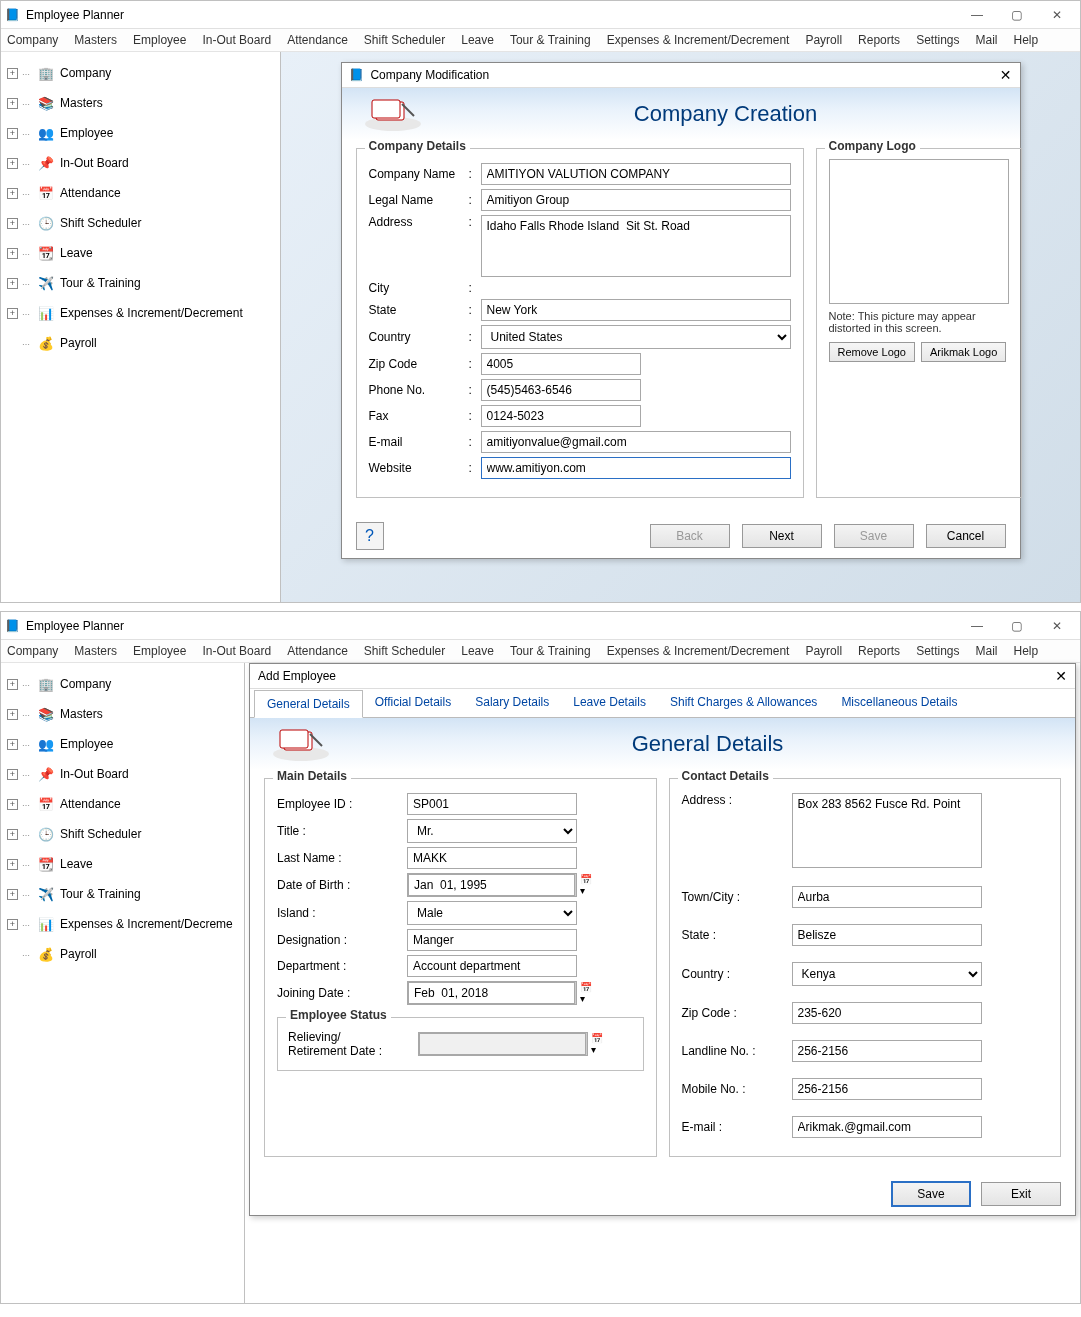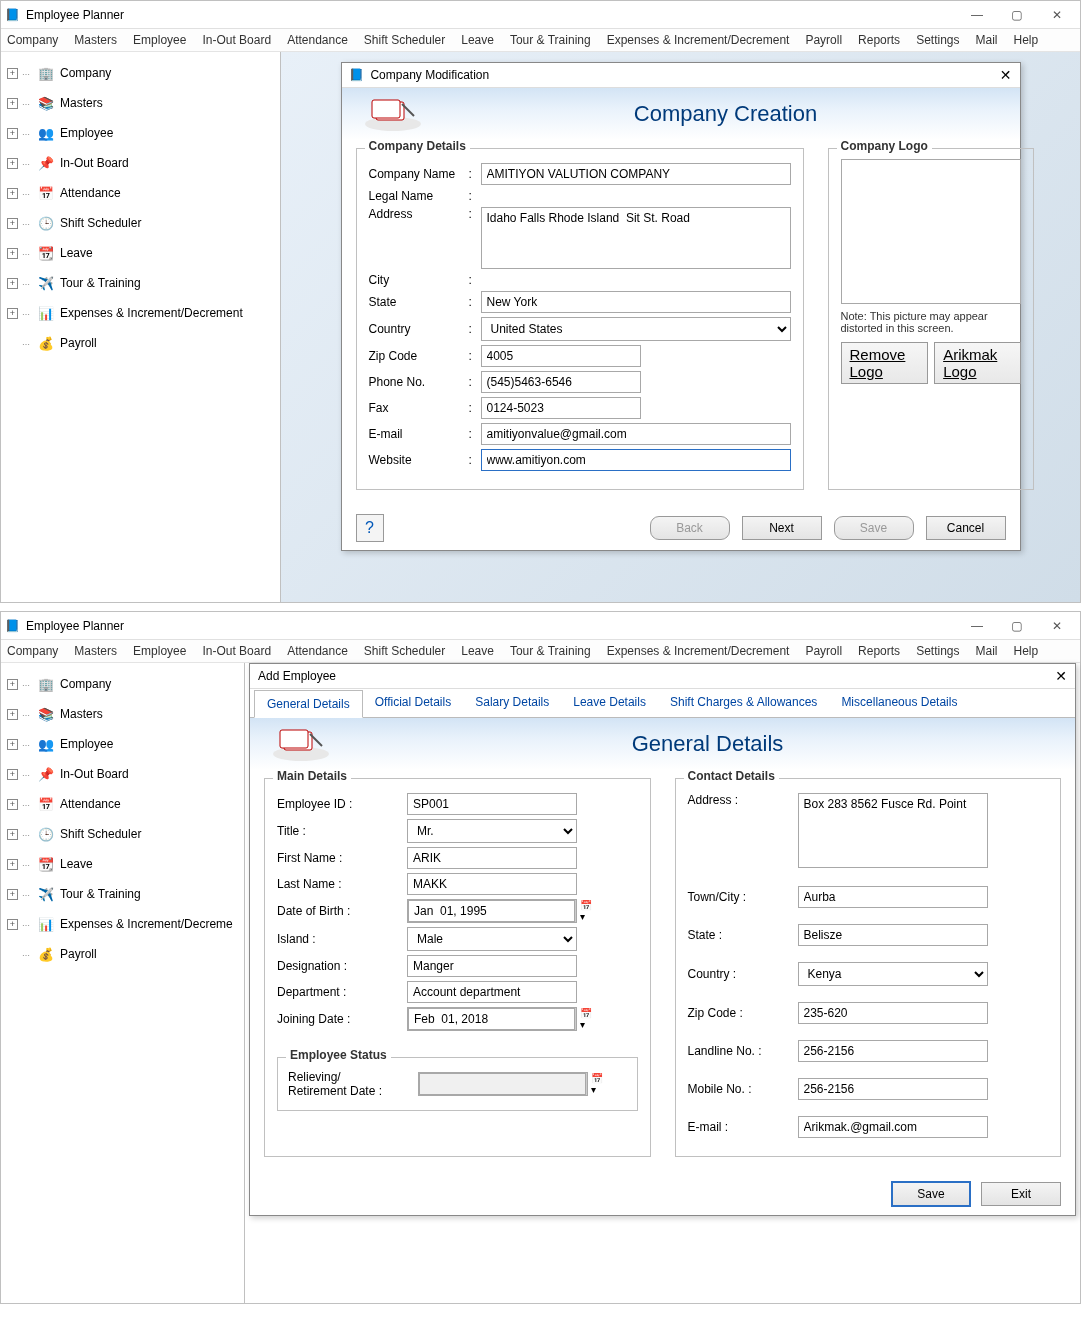--- a/index.html
+++ b/index.html
@@ -26,33 +26,33 @@
 .banner-icon { width: 70px; height: 40px; display: flex; align-items: center; justify-content: center; margin-right: 20px; }
 .banner-title { flex: 1; text-align: center; font-size: 22px; color: #003a7a; font-family: Liberation Sans, sans-serif; font-weight: 500; }
 .dialog-body { padding: 8px 14px; }
 .fieldset { border: 1px solid #c0c0c0; padding: 10px 12px 14px; margin-bottom: 8px; position: relative; }
 .fieldset-legend { position: absolute; top: -10px; left: 8px; background: #fff; padding: 0 4px; font-size: 12px; font-weight: 600; color: #333; }
 .form-row { display: flex; align-items: center; margin: 4px 0; font-size: 12px; }
 .form-row label { width: 100px; }
 .form-row .colon { width: 12px; }
 .form-row input[type=text], .form-row select, .form-row textarea { border: 1px solid #a8a8a8; padding: 3px 5px; font-size: 12px; background: #fff; }
 .form-row textarea { resize: none; height: 62px; overflow-y: scroll; }
-.two-col { display: flex; gap: 24px; }
+.two-col { display: flex; gap: 12px; }
 .btn { background: linear-gradient(#f4f4f4,#e4e4e4); border: 1px solid #999; padding: 4px 18px; font-size: 12px; min-width: 80px; text-align: center; cursor: default; }
-.btn.disabled { color: #999; border-radius: 9px; }
+.btn.disabled { color: #999; }
 .btn.primary { border: 2px solid #2a6fc5; }
 .button-row { display: flex; justify-content: flex-end; gap: 10px; padding: 8px 14px; align-items: center; }
 .help-btn { width: 28px; height: 28px; border: 1px solid #999; display: flex; align-items: center; justify-content: center; font-size: 16px; color: #0057b8; background: #f4f4f4; }
 .tabs { display: flex; border-bottom: 1px solid #bbb; padding: 0 4px; background: #fff; }
 .tab { padding: 6px 12px; font-size: 12px; color: #0046a3; cursor: default; }
 .tab.active { border: 1px solid #bbb; border-bottom: 1px solid #fff; position: relative; top: 1px; background: #fff; }
 .w310 { width: 310px; } .w160 { width: 160px; } .w170 { width: 170px; } .w190 { width: 190px; }
 .logo-box { width: 180px; height: 145px; border: 1px solid #a8a8a8; background: #fff; margin-bottom: 6px; }
 .note { font-size: 11px; color: #333; margin-bottom: 8px; }
-.small-btn { padding: 3px 8px; font-size: 15px; border: 1px solid #999; background: linear-gradient(#f6f6f6,#e8e8e8); text-decoration: underline; }
+.small-btn { padding: 3px 8px; font-size: 11px; border: 1px solid #999; background: linear-gradient(#f6f6f6,#e8e8e8); }
 .datefield { display: flex; align-items: center; border: 1px solid #a8a8a8; padding: 0; width: 170px; }
 .datefield input { border: none; flex: 1; padding: 3px 5px; font-size: 12px; }
 .datefield .cal { padding: 0 4px; border-left: 1px solid #ccc; font-size: 10px; }
 .radio-row { display: flex; gap: 28px; align-items: center; font-size: 12px; padding: 2px 0; }
 .gap { height: 8px; }
 </style>
 </head>
 <body>
 
 <div class="window">
@@ -176,20 +176,21 @@
               <div class="fieldset-legend">Company Details</div>
 
               <div class="form-row">
                   <label>Company Name</label>
                   <span class="colon">:</span>
                   <input class="w310" type="text" value="AMITIYON VALUTION COMPANY" style="">
                 </div>
               <div class="form-row">
                   <label>Legal Name</label>
                   <span class="colon">:</span>
+                  <input class="w310" type="text" value="Amitiyon Group" style="">
                 </div>
               <div class="form-row" style="align-items:flex-start;">
                   <label>Address</label>
                   <span class="colon">:</span>
                   <textarea class="w310" style="">Idaho Falls Rhode Island  Sit St. Road</textarea>
                 </div>
               <div class="form-row">
                   <label>City</label>
                   <span class="colon">:</span>
                 </div>
@@ -388,24 +389,20 @@
 
               <div class="form-row">
                   <label style="width:130px;">Employee ID :</label>
                   <input class="w170" type="text" value="SP001" style="">
                 </div>
               <div class="form-row">
                   <label style="width:130px;">Title :</label>
                   <select class="w170"><option>Mr.</option></select>
                 </div>
               <div class="form-row">
-                  <label style="width:130px;">First Name :</label>
-                  <input class="w170" type="text" value="ARIK" style="">
-                </div>
-              <div class="form-row">
                   <label style="width:130px;">Last Name :</label>
                   <input class="w170" type="text" value="MAKK" style="">
                 </div>
               <div class="form-row">
                   <label style="width:130px;">Date of Birth :</label>
                 <div class="datefield">
                     <input type="text" value="Jan  01, 1995" style="">
                     <span class="cal">📅▾</span>
                   </div>
               </div>
@@ -422,21 +419,21 @@
                   <input class="w170" type="text" value="Account department" style="">
                 </div>
               <div class="form-row">
                   <label style="width:130px;">Joining Date :</label>
                 <div class="datefield">
                     <input type="text" value="Feb  01, 2018" style="">
                     <span class="cal">📅▾</span>
                   </div>
               </div>
 
-              <div class="fieldset" style="margin-top:26px; padding:8px 10px;">
+              <div class="fieldset" style="margin-top:12px; padding:8px 10px;">
                 <div class="fieldset-legend">Employee Status</div>
                 <div class="form-row">
                     <label style="width:130px; white-space:pre-line;">Relieving/
 Retirement Date :</label>
                   <div class="datefield" style="background:#f0f0f0;">
                       <input type="text" disabled="" style="background: rgb(240, 240, 240);">
                       <span class="cal">📅▾</span>
                     </div>
                 </div>
               </div>

